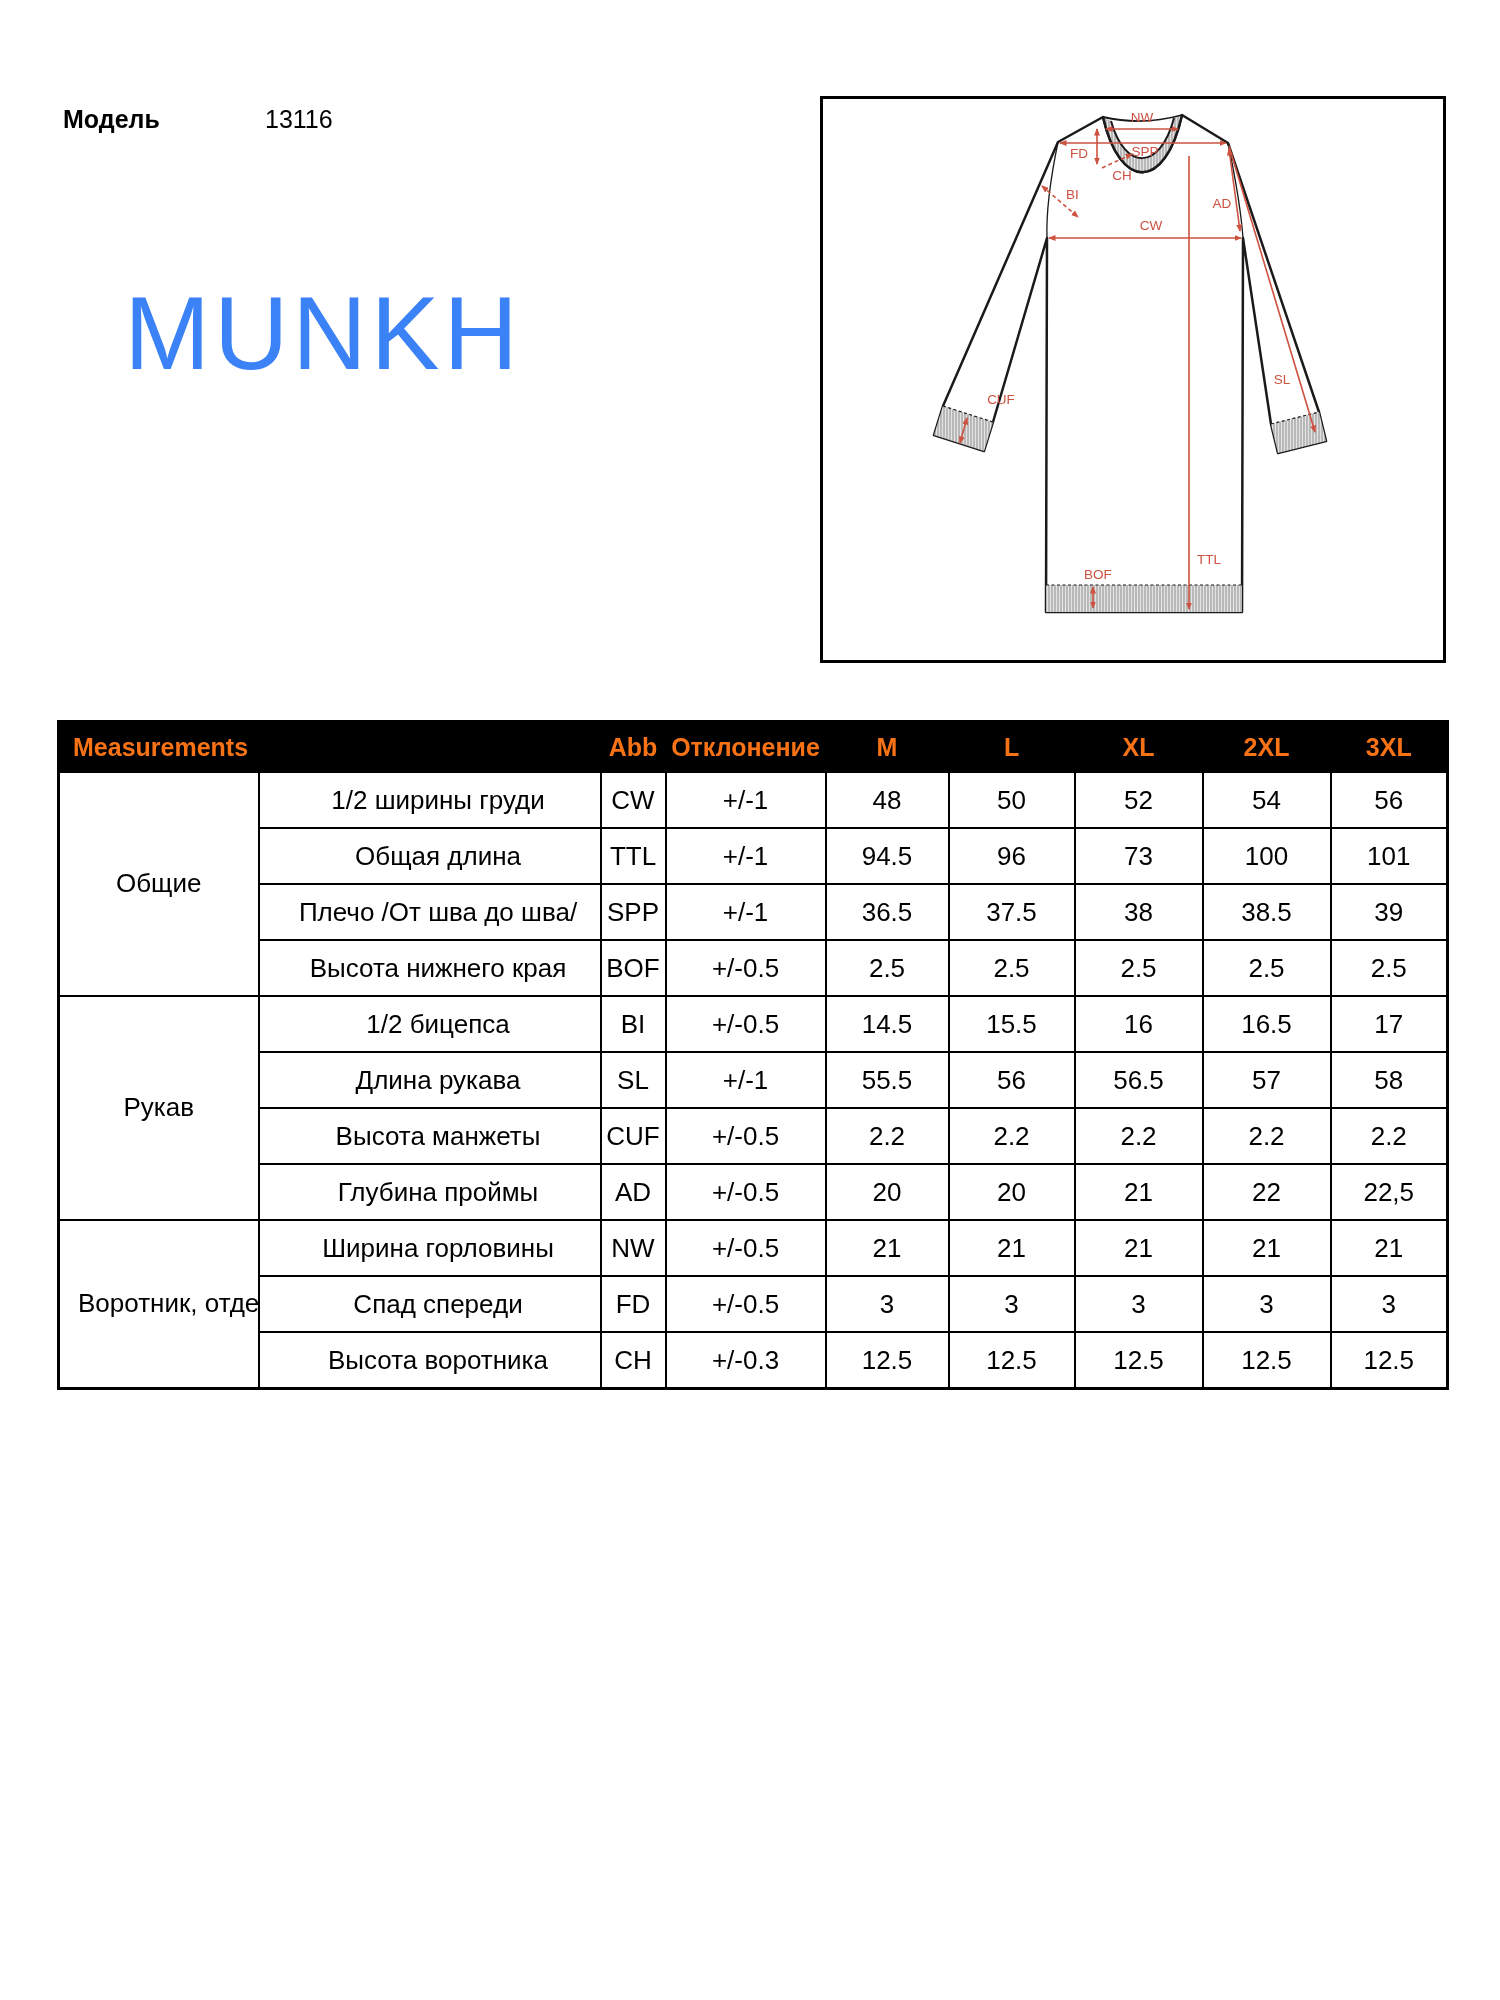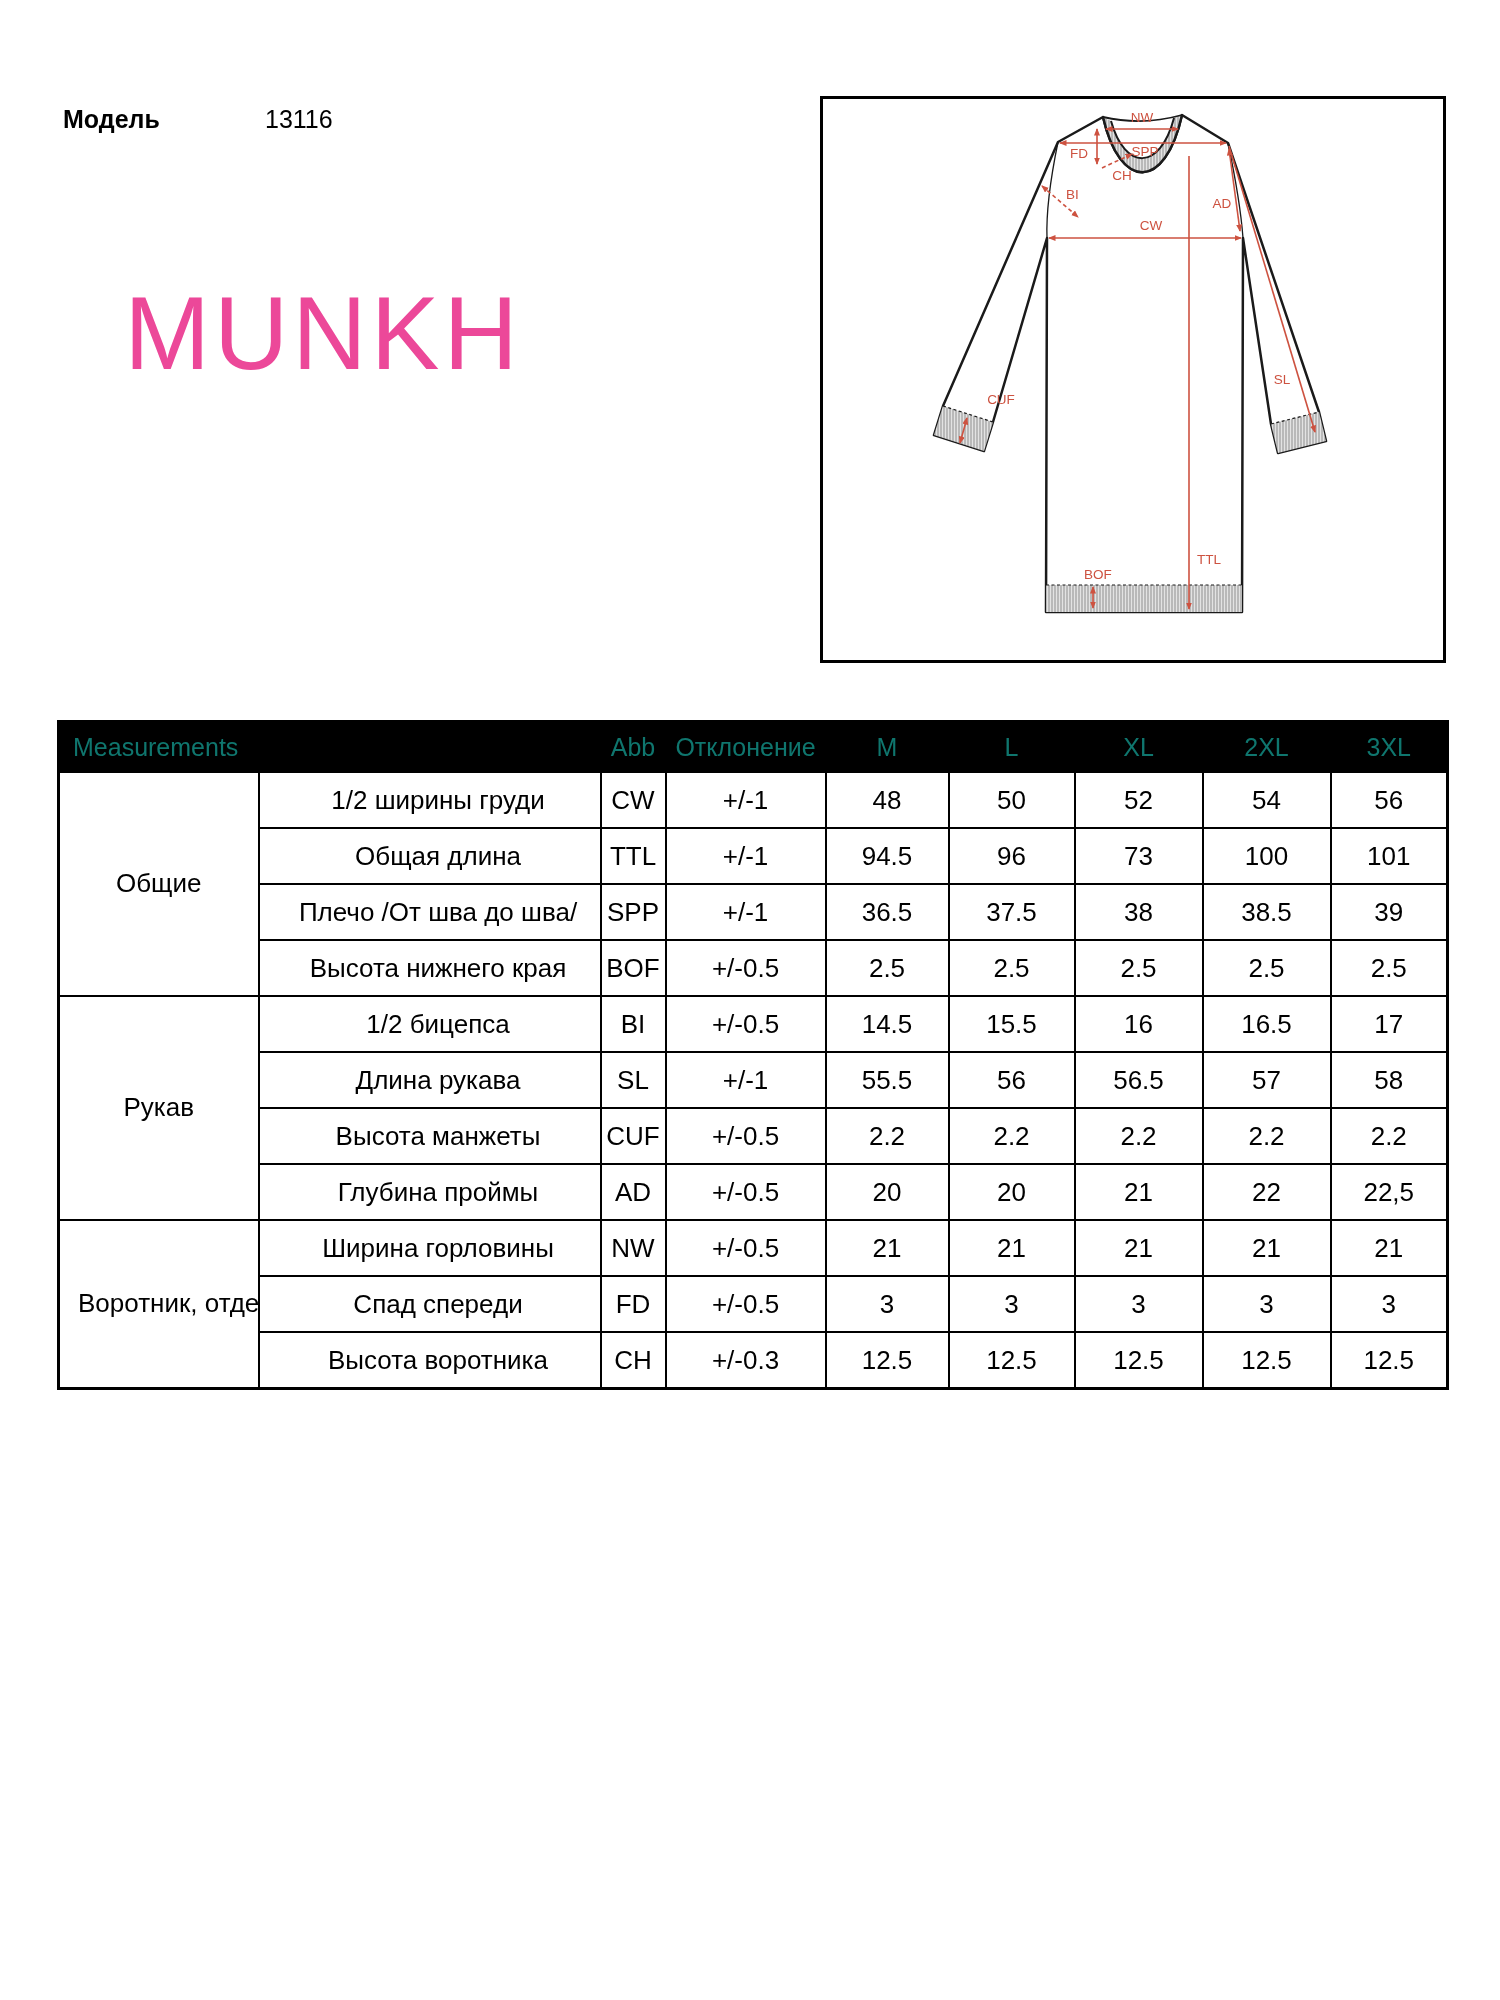--- a/index.html
+++ b/index.html
@@ -8,38 +8,38 @@
     width:1500px;height:2000px;
     font-family:"Liberation Sans","DejaVu Sans",sans-serif;
     color:#000;
     overflow:hidden;
   }
   
   .model-line{position:absolute;left:63px;top:105px;font-size:25px;}
   .model-label{font-weight:bold;}
   .model-number{position:absolute;left:202px;top:0;font-weight:normal;}
   
-  .logo{position:absolute;left:88px;top:282px;width:470px;text-align:center;color:#ec4899;}
+  .logo{position:absolute;left:88px;top:282px;width:470px;text-align:center;color:#3b82f6;}
   .logo-brand{font-size:103px;font-weight:200;letter-spacing:4px;line-height:1.0;}
   .logo-country{font-size:30px;font-weight:300;letter-spacing:13px;margin-right:-13px;margin-top:8px;}
   
   .diagram-wrap{position:absolute;left:820px;top:96px;width:626px;height:567px;}
   .diagram-wrap svg{display:block;}
   
   .table-wrap{position:absolute;left:57px;top:720px;width:1389px;}
   table.size-table{
     border-collapse:collapse;table-layout:fixed;width:1389px;
     font-size:26px;
   }
   table.size-table th,table.size-table td{
     border:2px solid #000;overflow:hidden;white-space:nowrap;
   }
   table.size-table{border:3px solid #000;}
   table.size-table thead th{
-    background:#000;color:#0f766e;height:46px;font-weight:normal;font-size:25px;
+    background:#000;color:#f97316;height:46px;font-weight:bold;font-size:25px;
     text-align:center;border-color:#000;
   }
   table.size-table thead th.h-meas{text-align:left;padding-left:13px;}
   table.size-table td{height:52px;background:#fff;text-align:center;}
   td.group-cell{white-space:normal;text-align:center;line-height:1.15;padding:0 18px;}
   td.label-cell{text-align:left;padding-left:18px;}
 </style>
 </head>
 <body>
 

